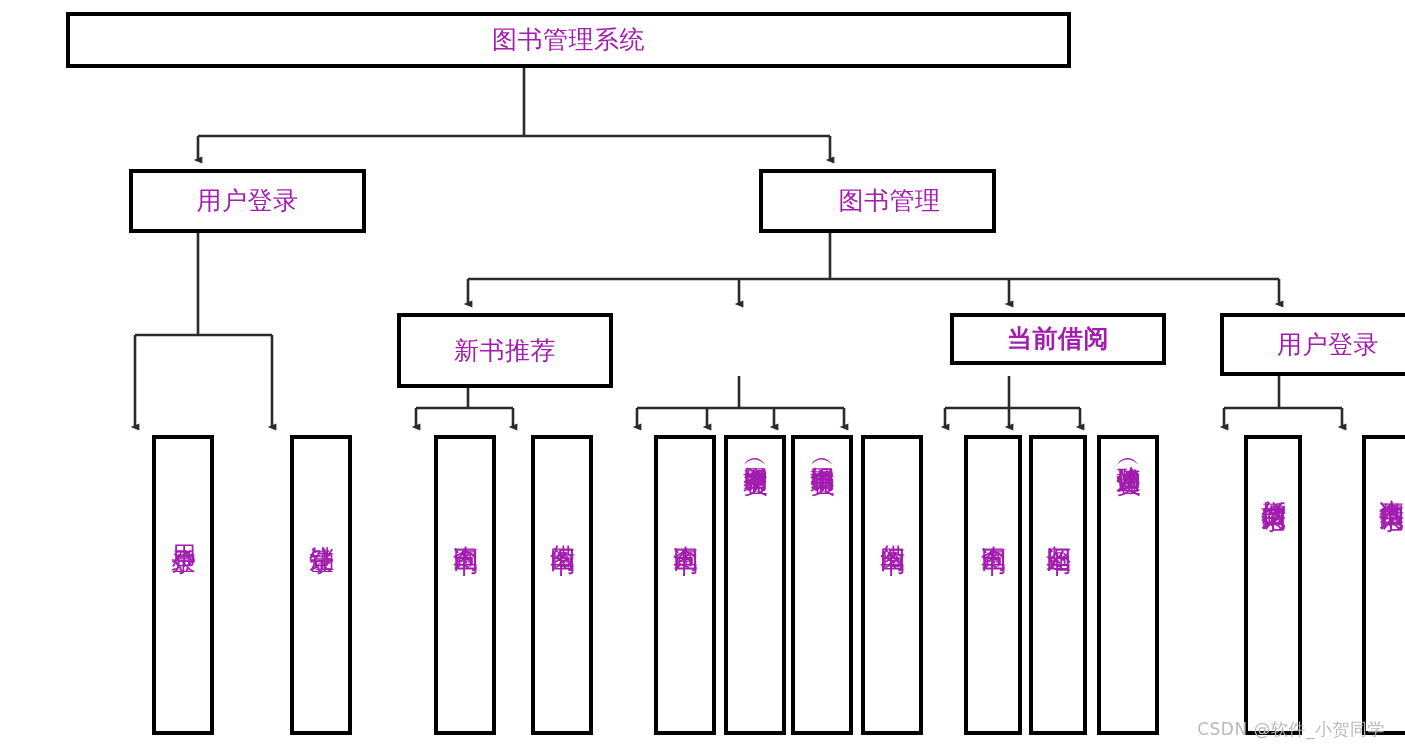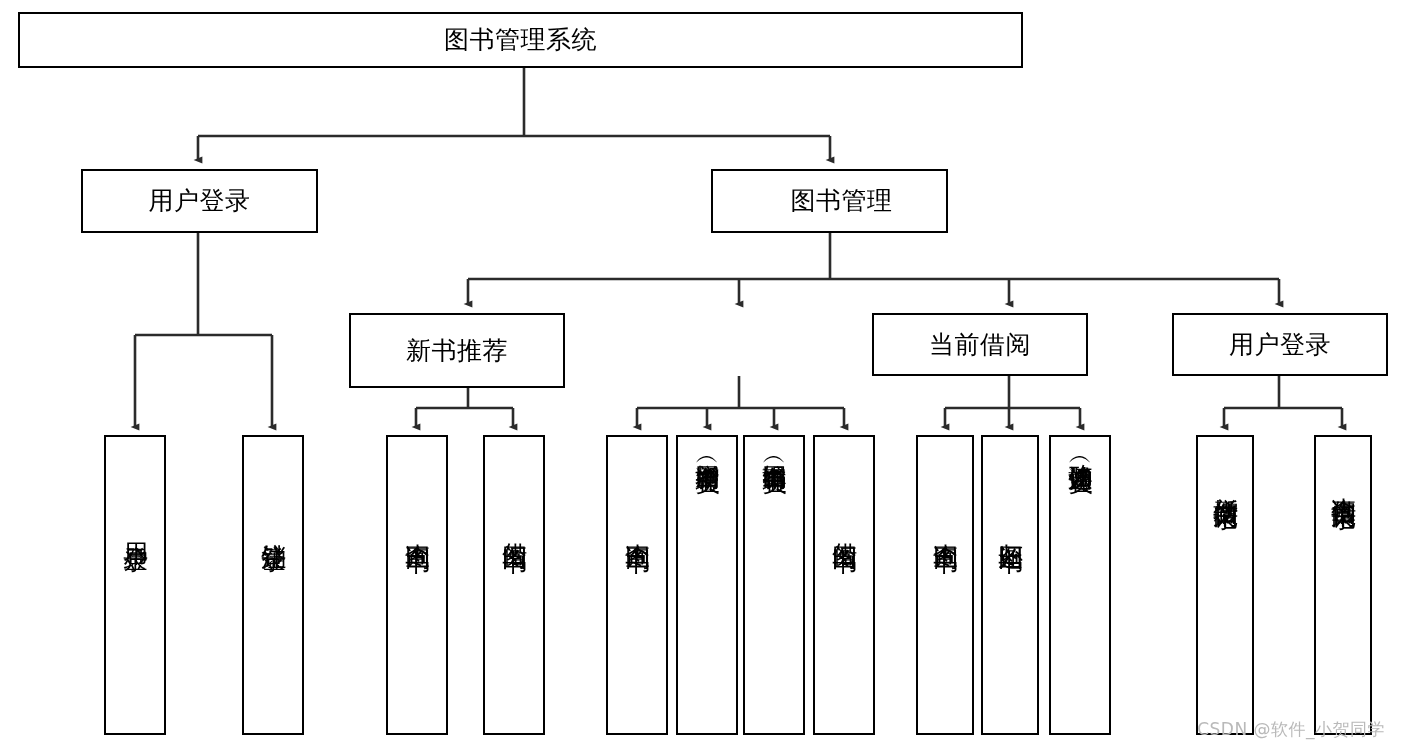--- a/index.html
+++ b/index.html
@@ -21,27 +21,28 @@
     position: absolute;
     left: 0;
     top: 0;
     width: 1405px;
     height: 747px;
     pointer-events: none;
   }
   .node {
     position: absolute;
     box-sizing: border-box;
-    border: 2px solid #000000;
+    border: 4px solid #000000;
     background: #ffffff;
     display: flex;
     align-items: center;
     justify-content: center;
     text-align: center;
-    color: #000000;
+    color: #a21caf;
+    margin-left: 48px;
   }
   .node .label {
     display: block;
     line-height: 1.12;
     letter-spacing: 0.5px;
   }
   .node.horiz .label {
     font-size: 25px;
   }
   .node.root .label {
@@ -137,21 +138,21 @@
   <div class="node horiz" style="left:81px; top:169px; width:237px; height:64px;">
     <span class="label">用户登录</span>
   </div>
   <div class="node horiz" style="left:711px; top:169px; width:237px; height:64px;padding-left:24px;">
     <span class="label">图书管理</span>
   </div>
 
   <div class="node horiz" style="left:349px; top:313px; width:216px; height:75px;">
     <span class="label">新书推荐</span>
   </div>
-  <div class="node horiz" style="left:872px; top:313px; width:216px; height:63px;">
+  <div class="node horiz" style="left:902px; top:313px; width:216px; height:52px;font-weight:bold;">
     <span class="label">当前借阅</span>
   </div>
   <div class="node horiz" style="left:1172px; top:313px; width:216px; height:63px;">
     <span class="label">用户登录</span>
   </div>
 
   <div class="node vert" style="left:104px; top:435px; width:62px; height:300px; padding-top:86px;">
     <span class="label">用户登录</span>
   </div>
   <div class="node vert" style="left:242px; top:435px; width:62px; height:300px; padding-top:86px;">

